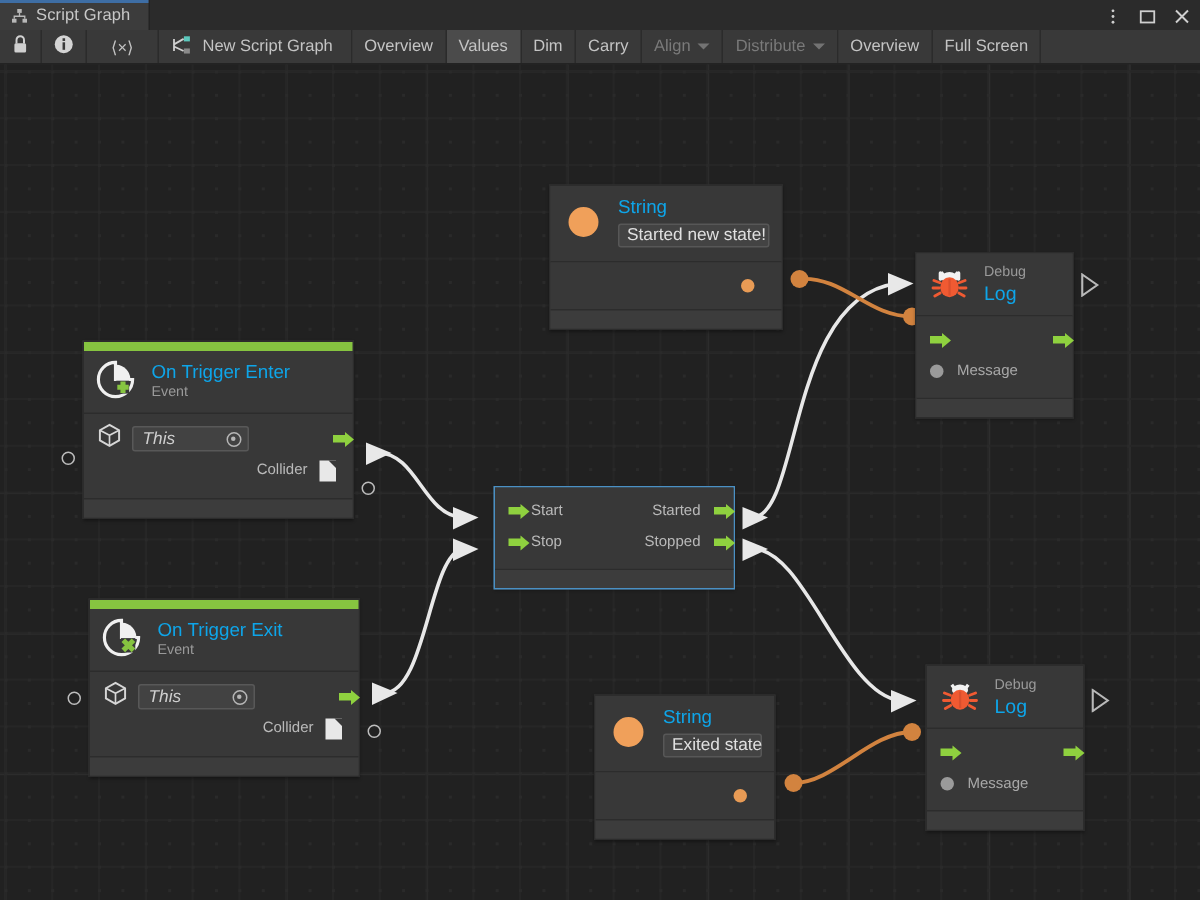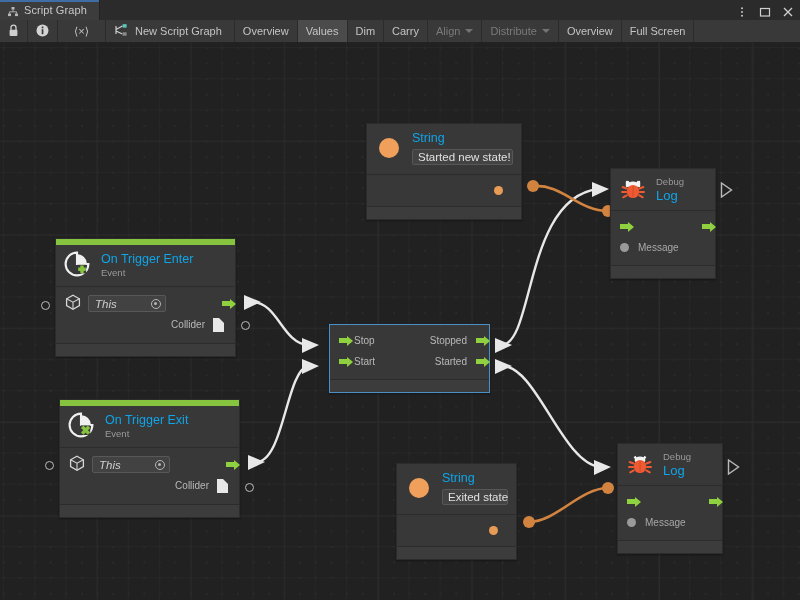--- a/index.html
+++ b/index.html
@@ -359,21 +359,21 @@
     </div>
     <div class="nfoot"></div>
   </div>
 
   <span style="position:absolute;left:720px;top:139px;">
     <svg width="13" height="16" viewBox="0 0 13 16">
       <path d="M1.5,1 L11.5,8 L1.5,15 z" fill="none" stroke="#b9b9b9" stroke-width="1.4"></path>
     </svg>
   </span>
 
-  <div class="node" style="left:55px; top:195px; width:181px;">
+  <div class="node" style="left:55px; top:184px; width:181px;">
     <div class="accentbar"></div>
     <div class="nhead">
       <span class="nicon">
         <svg width="28" height="28" viewBox="0 0 28 28">
           <path d="M13 13 L13 1.6 A11.4 11.4 0 0 0 13 24.4 A11.4 11.4 0 0 0 24.4 13 z" fill="none" stroke="#f0f0f0" stroke-width="2.1"></path>
           <path d="M13.6 3.2 A9.8 9.8 0 0 1 22.9 12.4 L13.6 12.4 z" fill="#f0f0f0"></path>
           <path d="M5 12.4 L12.4 12.4 L12.4 4.4" stroke="#f0f0f0" stroke-width="0" fill="none"></path>
           <rect x="13.5" y="13.8" width="8.6" height="8.6" fill="#383838"></rect>
           <path d="M18 14.4 L18 22 M14.2 18.2 L21.8 18.2" stroke="#86c440" stroke-width="3.4" stroke-linecap="butt"></path>
         </svg>
@@ -407,34 +407,34 @@
     <div class="nfoot"></div>
   </div>
   <span class="hollow-circle" style="position:absolute;left:41px;top:258px;"></span>
   <span class="hollow-circle" style="position:absolute;left:241px;top:278px;"></span>
 
   <div class="node selected" style="left:329px; top:281px; width:161px;">
     <div class="nbody" style="padding:5px 9px 7px 9px;">
       <div class="row sp">
         <span style="display:flex;align-items:center;gap:9px;">
           <span class="arrow-green"></span>
+          <span class="lbl" style="margin-left:6px;">Start</span>
+        </span>
+        <span style="display:flex;align-items:center;gap:9px;">
+          <span class="lbl">Started</span>
+          <span class="arrow-green" style="margin-right:4px;"></span>
+        </span>
+      </div>
+      <div class="row sp">
+        <span style="display:flex;align-items:center;gap:9px;">
+          <span class="arrow-green"></span>
           <span class="lbl" style="margin-left:6px;">Stop</span>
         </span>
         <span style="display:flex;align-items:center;gap:9px;">
           <span class="lbl">Stopped</span>
-          <span class="arrow-green" style="margin-right:4px;"></span>
-        </span>
-      </div>
-      <div class="row sp">
-        <span style="display:flex;align-items:center;gap:9px;">
-          <span class="arrow-green"></span>
-          <span class="lbl" style="margin-left:6px;">Start</span>
-        </span>
-        <span style="display:flex;align-items:center;gap:9px;">
-          <span class="lbl">Started</span>
           <span class="arrow-green" style="margin-right:4px;"></span>
         </span>
       </div>
     </div>
     <div class="nfoot"></div>
   </div>
 
   <div class="node" style="left:59px; top:356px; width:181px;">
     <div class="accentbar"></div>
     <div class="nhead">

